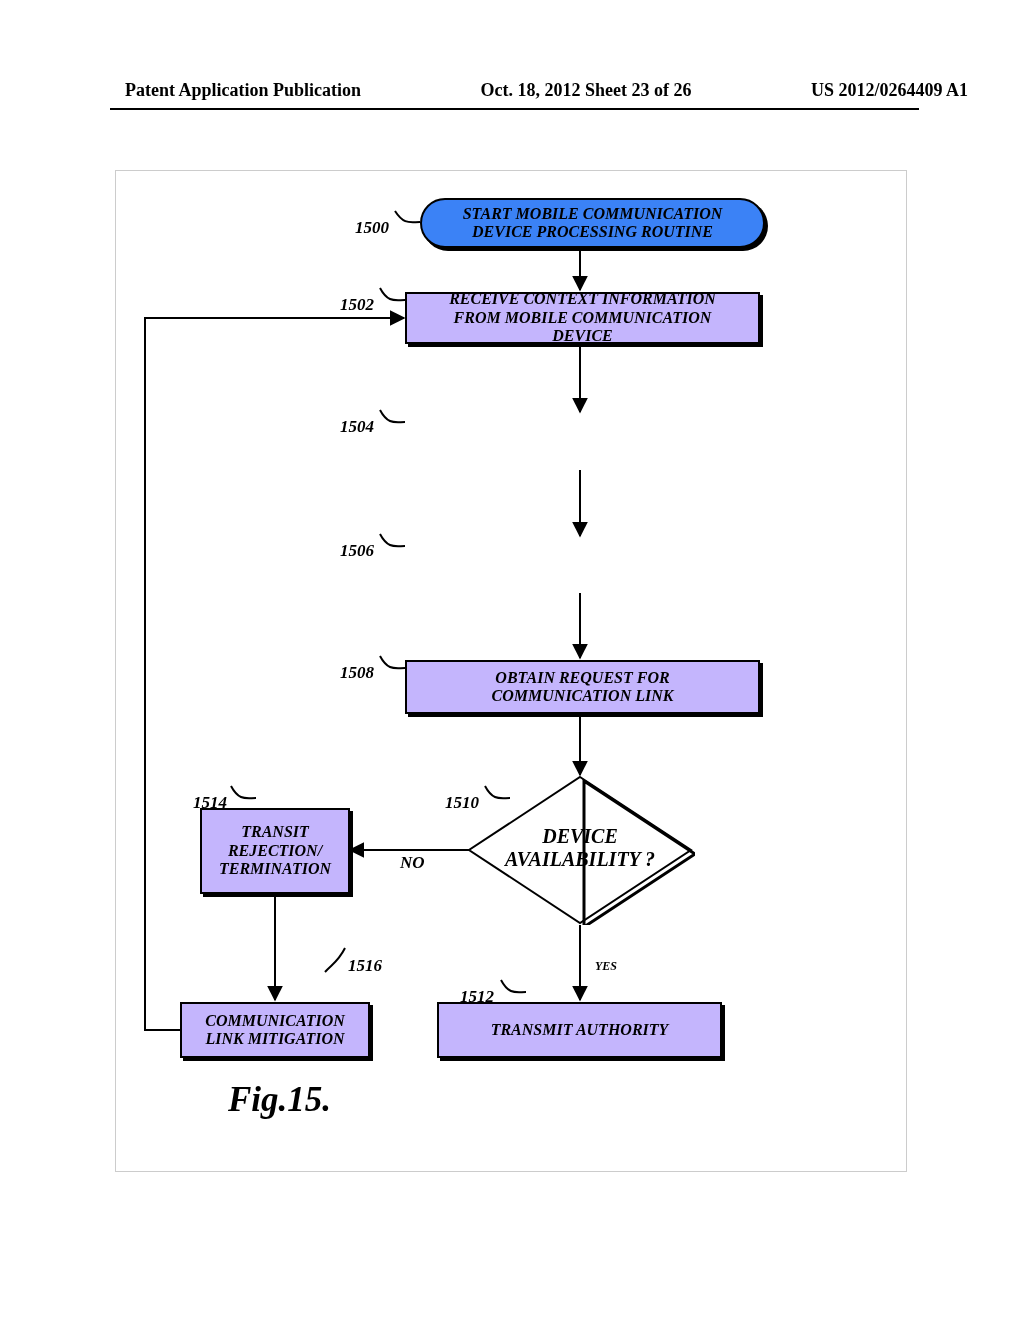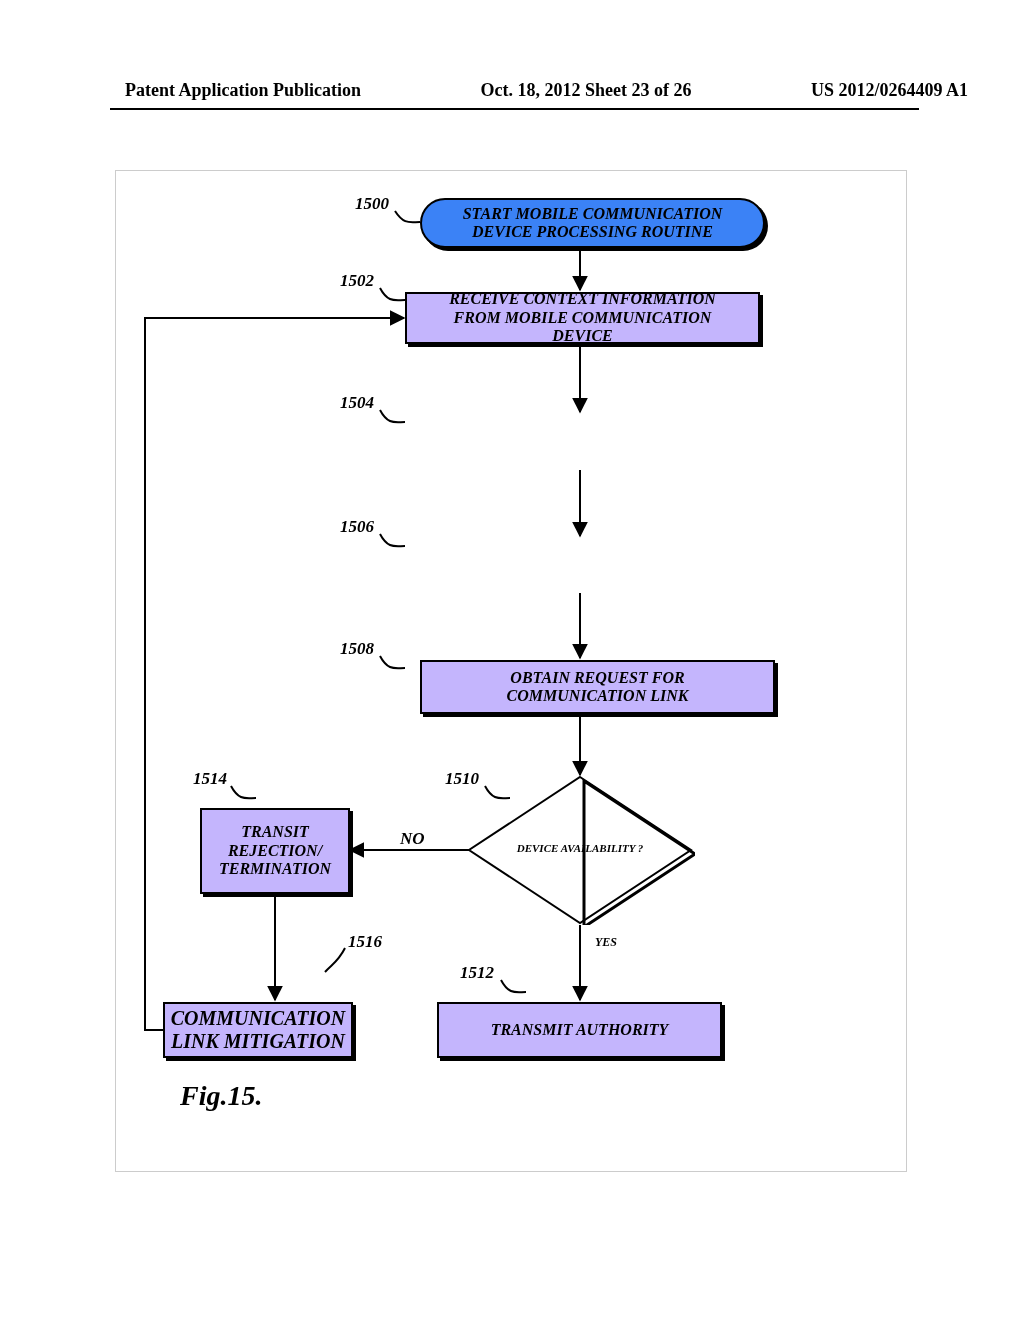--- a/index.html
+++ b/index.html
@@ -58,20 +58,21 @@
     font-weight: bold;
     text-align: center;
     line-height: 1.15;
   }
   .label {
     position: absolute;
     font-family: "Times New Roman", Times, serif;
     font-style: italic;
     font-weight: bold;
     font-size: 17px;
+    margin-top: 24px;
   }
   .process {
     border: 2px solid #000;
     box-shadow: 3px 3px 0 #000;
     background: #c4b5fd;
     display: flex;
     align-items: center;
     justify-content: center;
     padding: 6px 18px;
   }
@@ -93,21 +94,22 @@
     position: absolute;
     display: flex;
     align-items: center;
     justify-content: center;
   }
   .fig-caption {
     position: absolute;
     font-family: "Times New Roman", Times, serif;
     font-style: italic;
     font-weight: 900;
-    font-size: 28px;
+    font-size: 35px;
+    margin-left: 48px;
   }
   svg.connectors {
     position: absolute;
     left: 0;
     top: 0;
     width: 1024px;
     height: 1320px;
     pointer-events: none;
   }
 </style>
@@ -178,47 +180,47 @@
 
   <div class="node process text" style="left:405px; top:292px; width:355px; height:52px; font-size:16px;">
     <span>RECEIVE CONTEXT INFORMATION FROM MOBILE COMMUNICATION DEVICE</span>
   </div>
   <div class="label" style="left:340px; top:271px;">1502</div>
 
   <div class="label" style="left:340px; top:393px;">1504</div>
 
   <div class="label" style="left:340px; top:517px;">1506</div>
 
-  <div class="node process text" style="left:420px; top:660px; width:355px; height:54px; font-size:16px;">
+  <div class="node process text" style="left:405px; top:660px; width:355px; height:54px; font-size:16px;">
     <span>OBTAIN REQUEST FOR COMMUNICATION LINK</span>
   </div>
   <div class="label" style="left:340px; top:639px;">1508</div>
 
   <svg class="decision-svg" style="left:465px; top:775px; width:230px; height:150px;" viewBox="0 0 230 150" aria-hidden="true">
     <polygon points="115,2 226,75 115,148 4,75" fill="#fff" stroke="#000" stroke-width="2"></polygon>
     <polygon points="119,6 230,79 119,152" fill="none" stroke="#000" stroke-width="3"></polygon>
   </svg>
-  <div class="decision-text text" style="left:490px; top:808px; width:180px; height:80px; font-size:11px;">
+  <div class="decision-text text" style="left:490px; top:808px; width:180px; height:80px; font-size:20px;">
     <span>DEVICE AVAILABILITY ?</span>
   </div>
   <div class="label" style="left:445px; top:769px;">1510</div>
 
   <div class="label" style="left:400px; top:829px; font-size:17px;">NO</div>
   <div class="label" style="left:595px; top:935px; font-size:12px;">YES</div>
 
   <div class="node process text" style="left:200px; top:808px; width:150px; height:86px; font-size:16px;">
     <span>TRANSIT REJECTION/ TERMINATION</span>
   </div>
   <div class="label" style="left:193px; top:769px;">1514</div>
 
   <div class="node process text" style="left:437px; top:1002px; width:285px; height:56px; font-size:16px;">
     <span>TRANSMIT AUTHORITY</span>
   </div>
   <div class="label" style="left:460px; top:963px;">1512</div>
 
-  <div class="node process text" style="left:163px; top:1002px; width:190px; height:56px; font-size:20px;align-items:center;">
+  <div class="node process text" style="left:180px; top:1002px; width:190px; height:56px; font-size:16px;align-items:center;">
     <span>COMMUNICATION LINK MITIGATION</span>
   </div>
   <div class="label" style="left:348px; top:932px;">1516</div>
 
   <div class="fig-caption" style="left:180px; top:1080px;">Fig.15.</div>
 
 </div>
 
 </body></html>

